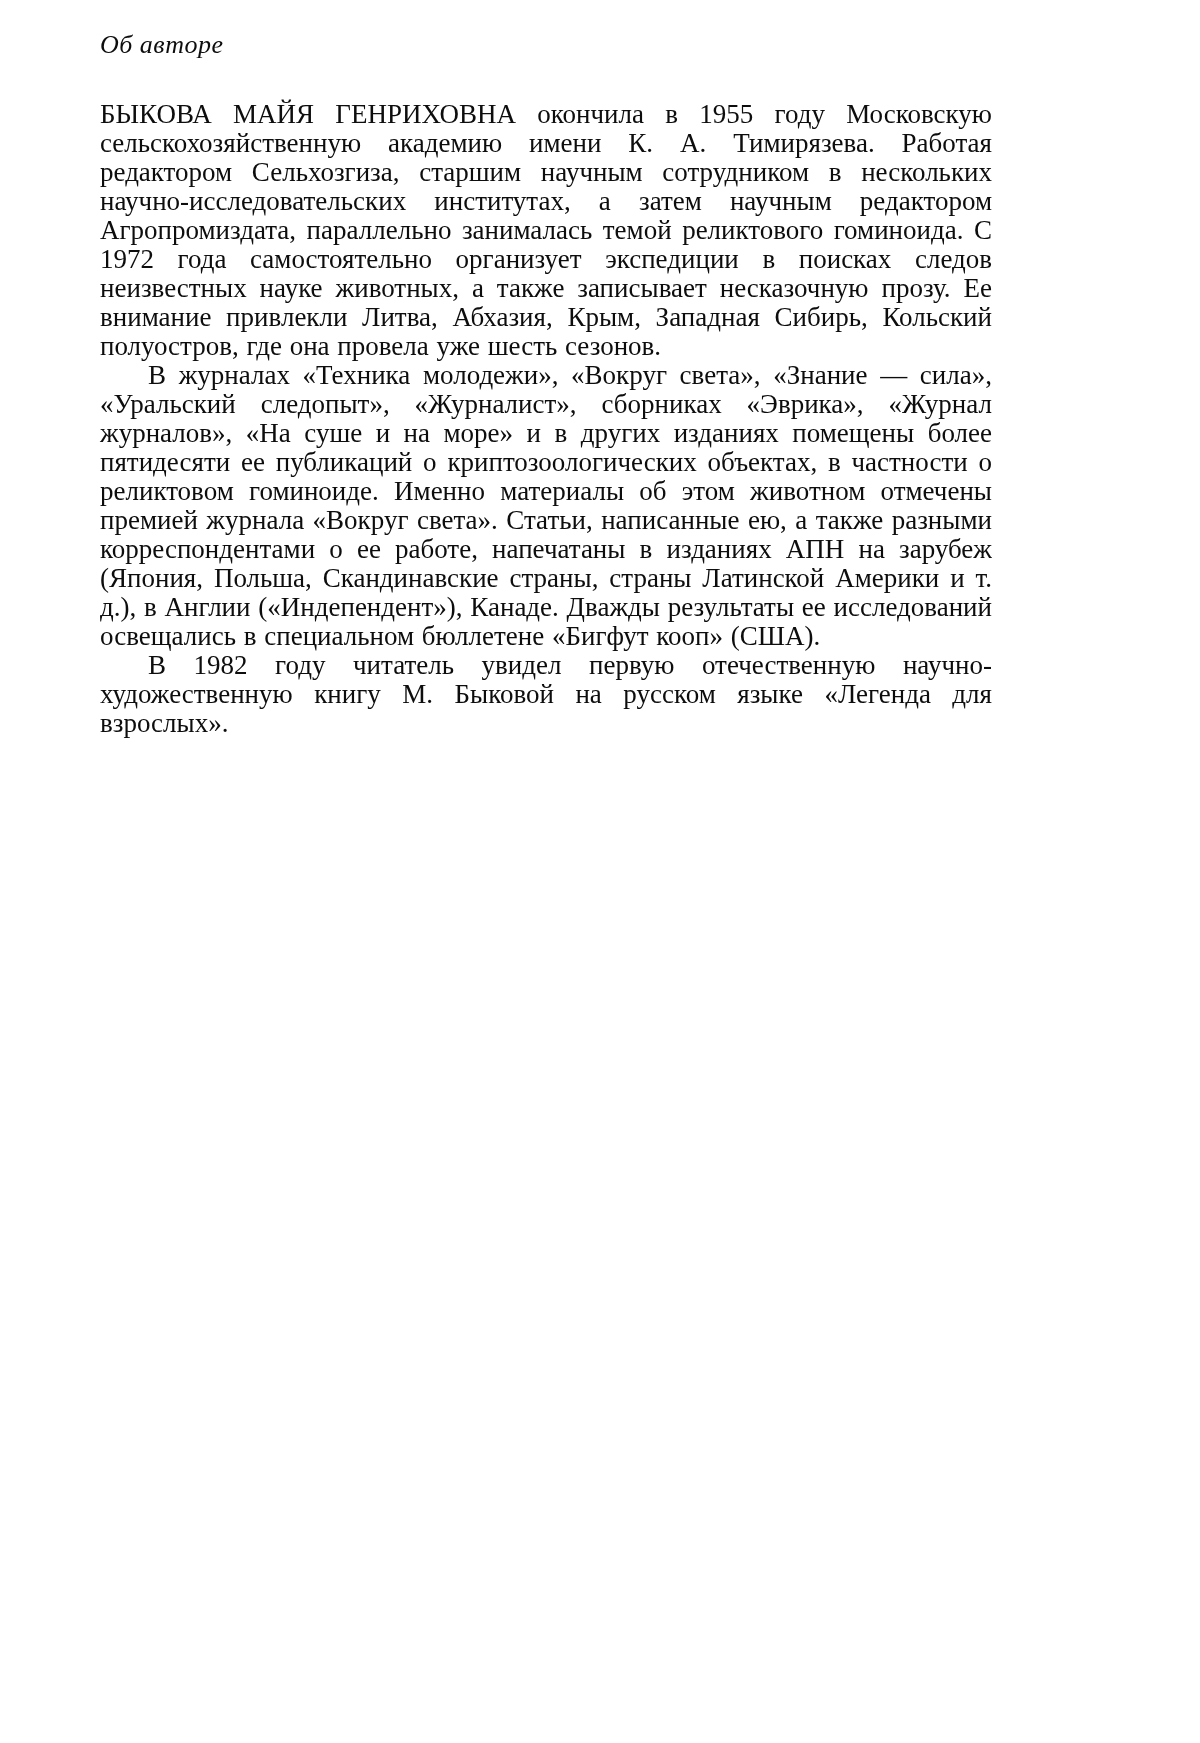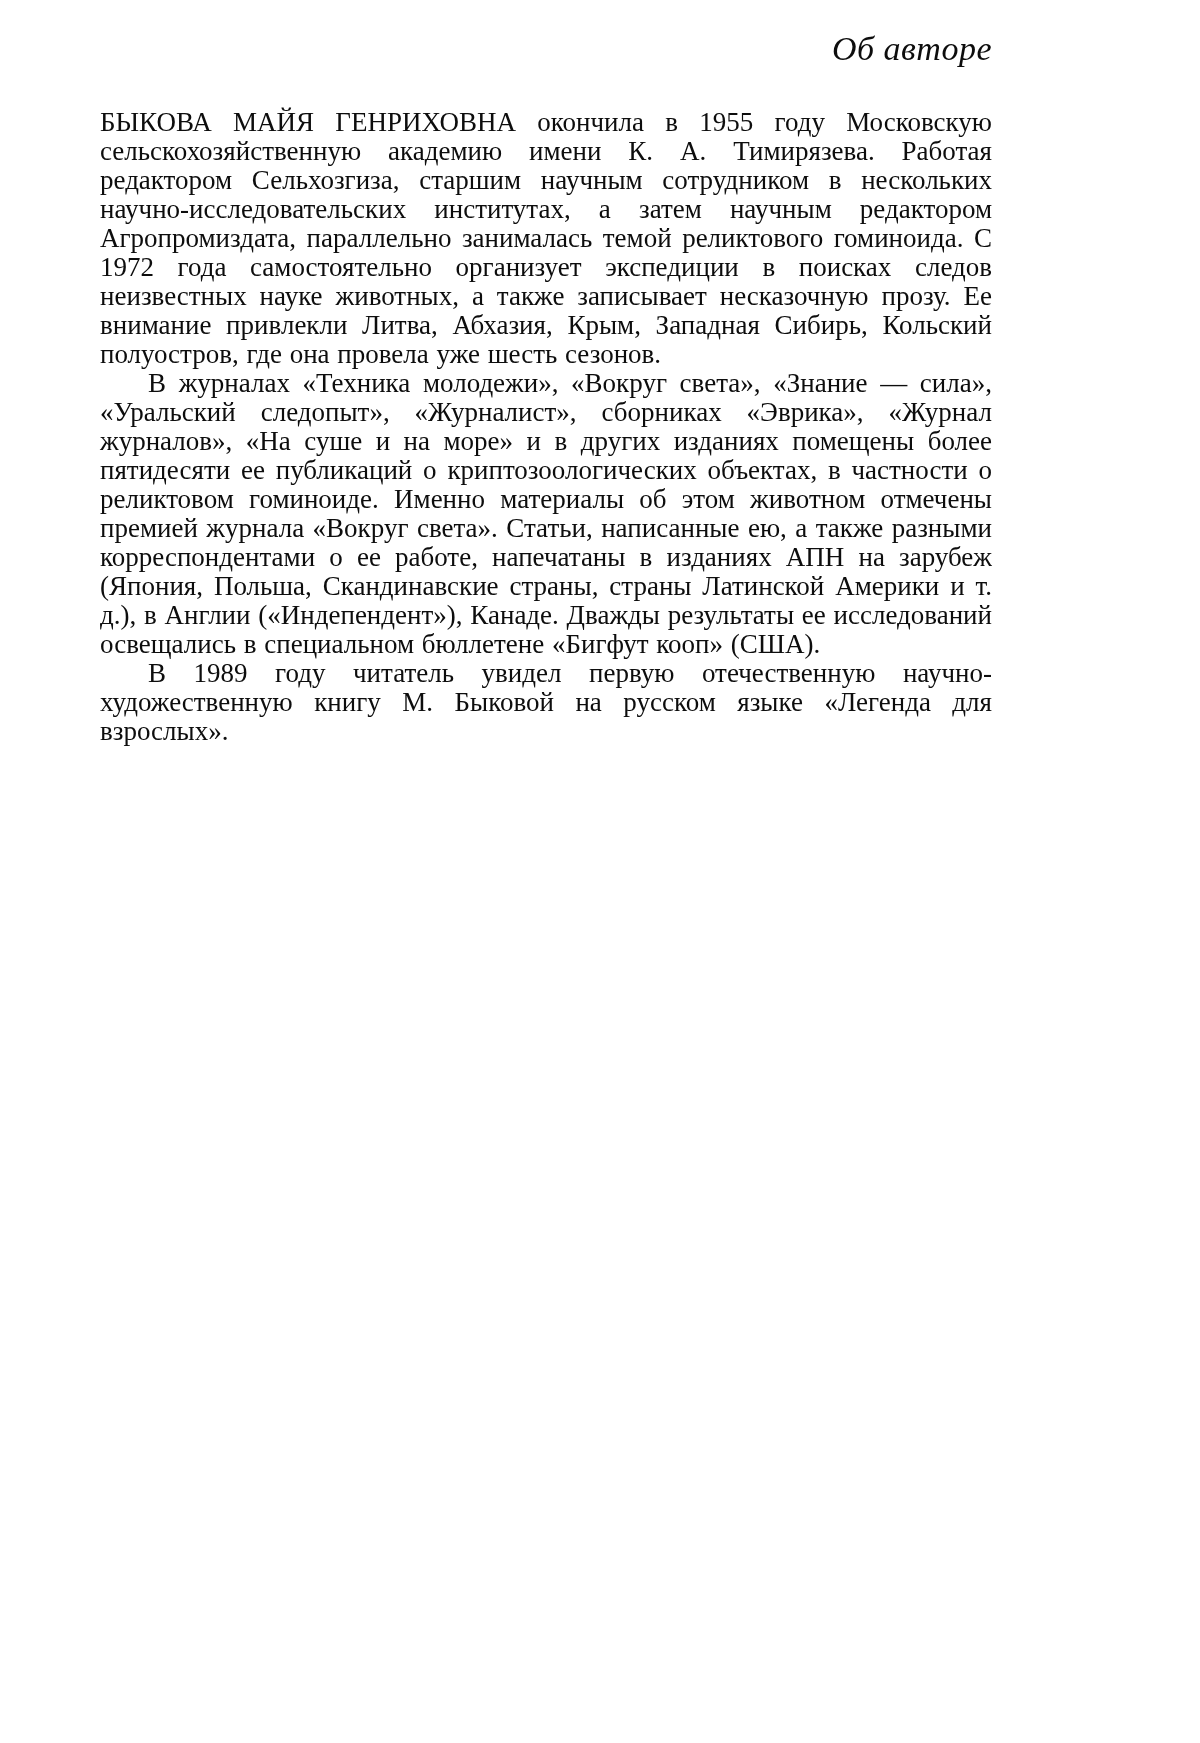--- a/index.html
+++ b/index.html
@@ -17,24 +17,24 @@
     font-family: "Liberation Serif", "DejaVu Serif", serif;
     overflow: hidden;
   }
   .text-block {
     position: absolute;
     left: 100px;
     top: 30px;
     width: 892px;
   }
   .doc-title {
-    font-size: 34px;
+    font-size: 26px;
     font-style: italic;
     font-weight: normal;
-    text-align: right;
+    text-align: left;
     margin: 0 0 40px 0;
     letter-spacing: 0.5px;
   }
   .doc-paragraph {
     margin: 0;
     font-size: 27px;
     line-height: 29px;
     text-align: justify;
     text-indent: 48px;
     word-spacing: 1px;
@@ -44,15 +44,15 @@
   }
 </style>
 </head>
 <body>
 
 <div class="page">
   <div class="text-block">
     <h1 class="doc-title">Об авторе</h1>
     <p class="doc-paragraph first">БЫКОВА МАЙЯ ГЕНРИХОВНА окончила в 1955 году Московскую сельскохозяйственную академию имени К. А. Тимирязева. Работая редактором Сельхозгиза, старшим научным сотрудником в нескольких научно-исследовательских институтах, а затем научным редактором Агропромиздата, параллельно занималась темой реликтового гоминоида. С 1972 года самостоятельно организует экспедиции в поисках следов неизвестных науке животных, а также записывает несказочную прозу. Ее внимание привлекли Литва, Абхазия, Крым, Западная Сибирь, Кольский полуостров, где она провела уже шесть сезонов.</p>
     <p class="doc-paragraph">В журналах «Техника молодежи», «Вокруг света», «Знание — сила», «Уральский следопыт», «Журналист», сборниках «Эврика», «Журнал журналов», «На суше и на море» и в других изданиях помещены более пятидесяти ее публикаций о криптозоологических объектах, в частности о реликтовом гоминоиде. Именно материалы об этом животном отмечены премией журнала «Вокруг света». Статьи, написанные ею, а также разными корреспондентами о ее работе, напечатаны в изданиях АПН на зарубеж (Япония, Польша, Скандинавские страны, страны Латинской Америки и т. д.), в Англии («Индепендент»), Канаде. Дважды результаты ее исследований освещались в специальном бюллетене «Бигфут кооп» (США).</p>
-    <p class="doc-paragraph">В 1989 году читатель увидел первую отечественную научно-художественную книгу М. Быковой на русском языке «Легенда для взрослых».</p>
+    <p class="doc-paragraph">В 1982 году читатель увидел первую отечественную научно-художественную книгу М. Быковой на русском языке «Легенда для взрослых».</p>
   </div>
 </div>
 
 </body></html>

